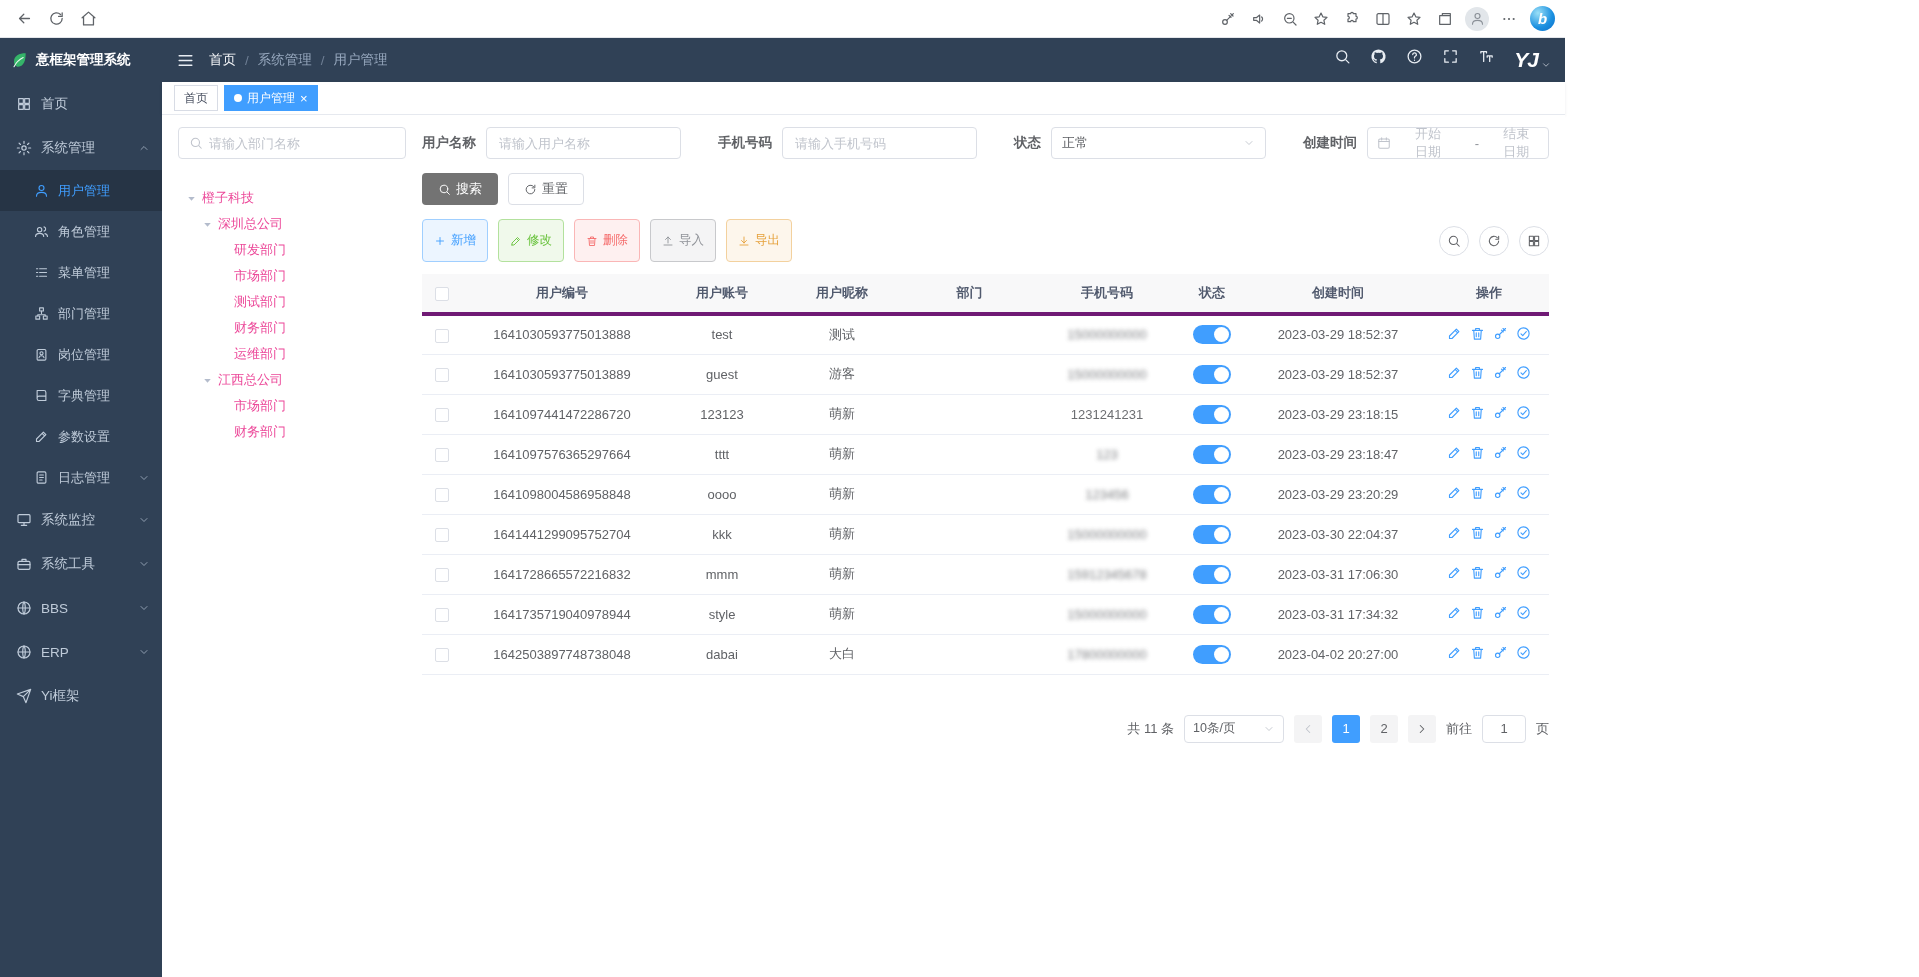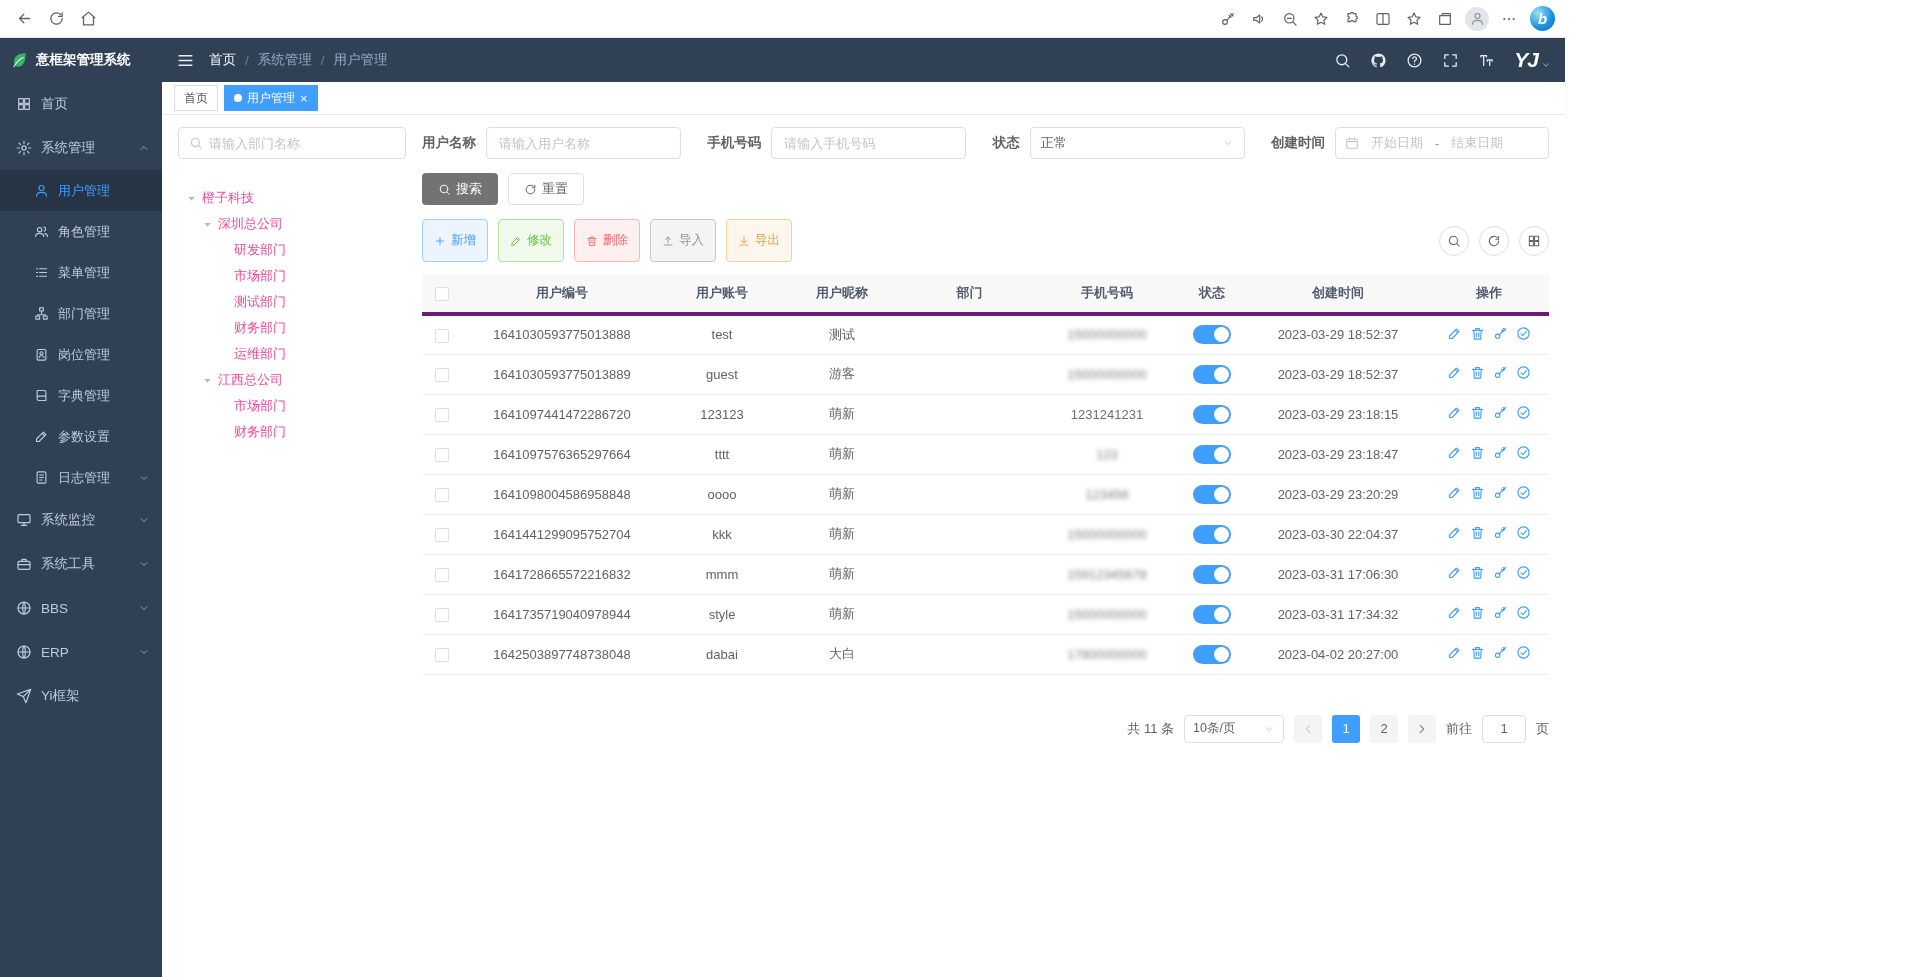--- a/index.html
+++ b/index.html
@@ -29,21 +29,21 @@
 .submenu .menu-item{height:41px;padding-left:34px;font-size:13px}
 .menu-item.active{color:#409eff;background:#263445}
 
 .main{flex:1;display:flex;flex-direction:column;min-width:0}
 .topbar{height:44px;flex:0 0 44px;background:#304156;display:flex;align-items:center;gap:14px;padding:0 14px;color:#e8edf3}
 .h-icn{color:#e8edf3;cursor:pointer}
 .breadcrumb{display:flex;align-items:center;font-size:13.5px}
 .bc-item{color:#97a8be;cursor:default}
 .bc-item.bright{color:#f2f4f7}
 .bc-sep{color:#6f7f95;margin:0 9px}
-.top-right{margin-left:auto;display:flex;align-items:center;gap:19px}
+.top-right{margin-left:auto;display:flex;align-items:flex-start;gap:19px}
 .user-logo{font-style:italic;font-weight:800;font-size:21px;letter-spacing:-1px;color:#fff;display:flex;align-items:flex-end;gap:3px;cursor:pointer}
 .user-logo .icn{color:#cfd6df;margin-bottom:2px}
 
 .tagsbar{height:33px;flex:0 0 33px;background:#fff;border-bottom:1px solid #e6e9ef;box-shadow:0 1px 3px rgba(0,21,41,.08);display:flex;align-items:center;gap:6px;padding:0 12px}
 .tag{height:26px;display:inline-flex;align-items:center;gap:5px;padding:0 9px;border:1px solid #d8dce5;background:#fff;color:#495060;font-size:12px;cursor:pointer}
 .tag.active{background:#409eff;border-color:#409eff;color:#fff}
 .tag .dot{width:8px;height:8px;border-radius:50%;background:#fff}
 .tag .close{font-size:13px;line-height:1}
 
 .content{flex:1;display:flex;gap:16px;padding:12px 16px;background:#fff;min-height:0}
@@ -57,21 +57,21 @@
 .caret-ph{width:14px;flex:0 0 14px}
 
 .right-panel{flex:1;min-width:0;display:flex;flex-direction:column}
 .filter-row{display:flex;align-items:center;justify-content:space-between;margin-bottom:14px}
 .f-group{display:flex;align-items:center;gap:10px}
 .f-label{font-size:13.5px;font-weight:700;color:#606266;white-space:nowrap}
 .f-input{height:32px;width:195px;border:1px solid #dcdfe6;border-radius:4px;padding:0 12px;font-size:13px;color:#606266;outline:none}
 .f-input::placeholder{color:#c0c4cc}
 .select{width:215px;height:32px;border:1px solid #dcdfe6;border-radius:4px;display:flex;align-items:center;justify-content:space-between;padding:0 10px;font-size:13px;color:#606266;cursor:pointer;background:#fff}
 .sel-caret{color:#c0c4cc}
-.daterange{width:214px;height:32px;border:1px solid #dcdfe6;border-radius:4px;display:flex;align-items:center;gap:12px;padding:0 9px;font-size:13px;color:#c0c4cc;cursor:pointer;background:#fff}
+.daterange{width:182px;height:32px;border:1px solid #dcdfe6;border-radius:4px;display:flex;align-items:center;gap:24px;padding:0 9px;font-size:13px;color:#c0c4cc;cursor:pointer;background:#fff}
 .daterange .sep{color:#909399}
 
 .action-row{display:flex;align-items:center;gap:10px;margin-bottom:14px}
 .btn{height:32px;border:1px solid transparent;border-radius:4px;font-size:13px;display:inline-flex;align-items:center;gap:5px;padding:0 15px;cursor:pointer;background:#fff}
 .btn-primary{background:#737373;color:#fff}
 .btn-default{border-color:#dcdfe6;color:#606266}
 .btn-sm{height:43px;padding:0 11px;font-size:12.5px}
 .pp{background:#ecf5ff;border-color:#a0cfff;color:#409eff}
 .ps{background:#f0f9eb;border-color:#b3e19d;color:#67c23a}
 .pd{background:#fef0f0;border-color:#fab6b6;color:#f56c6c}

